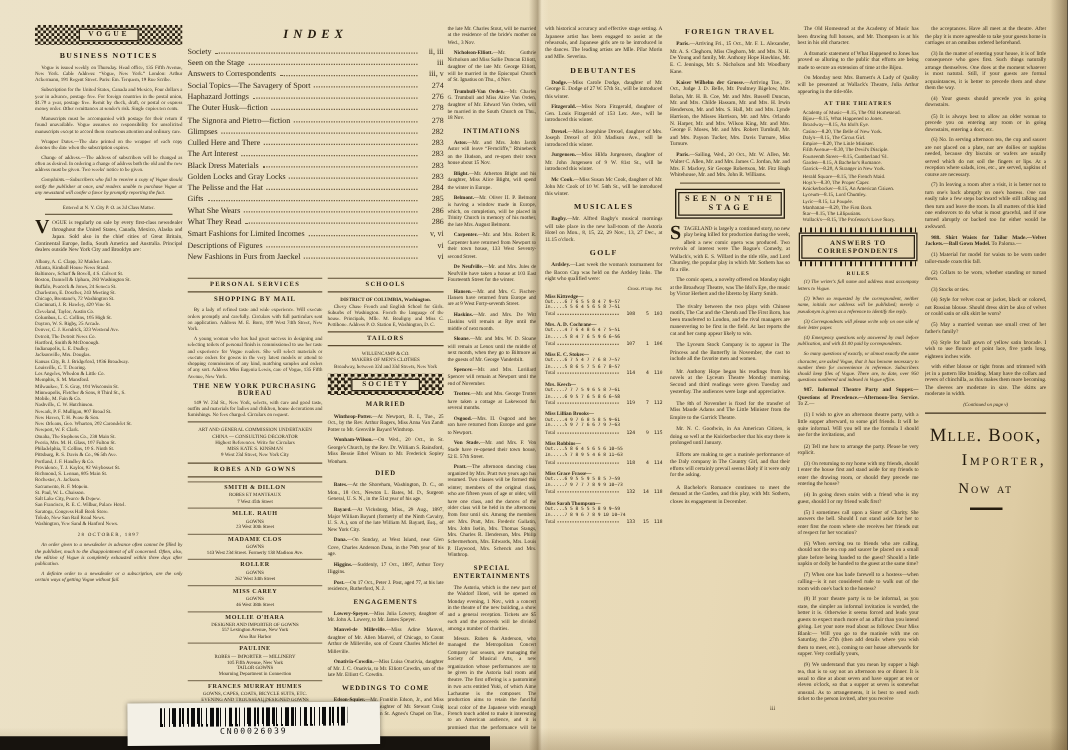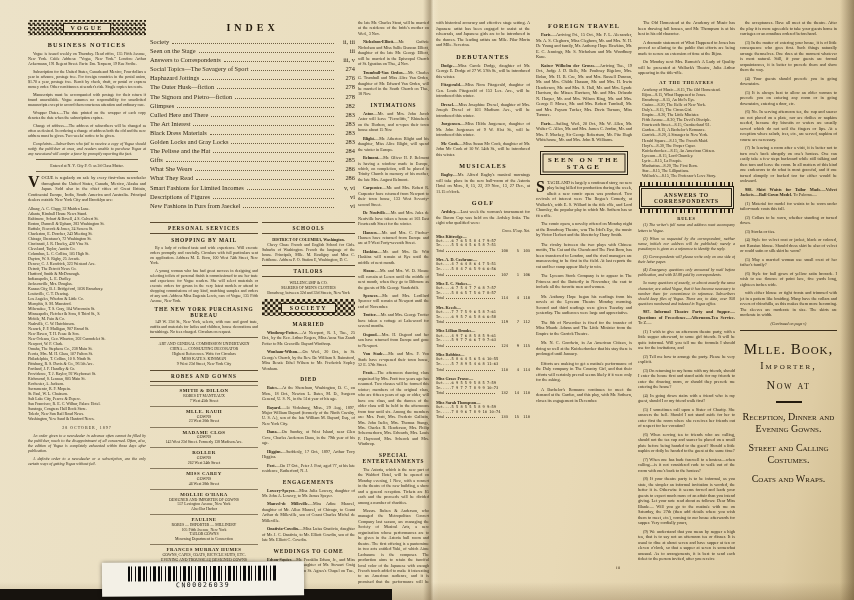--- a/index.html
+++ b/index.html
@@ -30,21 +30,21 @@
     background:repeating-conic-gradient(#2a2112 0% 25%,rgba(0,0,0,0) 0% 50%) 0 0/5.4px 5.4px;}
   .sband span{background:#eadfc2;border:1px solid #2a2112;color:#2a2112;font-size:5.8px;font-weight:bold;
     letter-spacing:1.6px;padding:1px 8px;}
   .orn{height:4px;margin:1px 2px;
     background:repeating-linear-gradient(90deg,#2a2112 0 2px,rgba(0,0,0,0) 2px 4px,#2a2112 4px 5px,rgba(0,0,0,0) 5px 8px);}
   .abox{border:1px solid #2a2112;box-shadow:0 0 0 1px #eadfc2,0 0 0 2px #2a2112;margin:2px 3px;
     text-align:center;font-size:5.6px;font-weight:bold;letter-spacing:.8px;padding:2.5px 0;color:#241b0e;}
   .seenbox{border:1px solid #2a2112;box-shadow:inset 0 0 0 1.5px #eadfc2,inset 0 0 0 2.5px #2a2112;
     margin:4px 4px 5px;padding:4px 0;text-align:center;font-size:6.8px;font-weight:bold;letter-spacing:2.4px;color:#241b0e;}
   
-  .idx-title{text-align:center;font-size:10px;letter-spacing:4px;font-weight:bold;margin-bottom:4px;color:#241b0e;}
+  .idx-title{text-align:center;font-size:10px;letter-spacing:4px;font-weight:bold;margin-bottom:4px;color:#241b0e;font-style:italic;}
   .idx-row{display:flex;align-items:baseline;font-size:6.4px;line-height:1.42;}
   .idx-lead{flex:1;border-bottom:1px dotted rgba(80,62,34,.8);margin:0 3px 1.5px;}
   .idx-pg{min-width:18px;text-align:right;}
   
   .listing{border-top:1px solid rgba(70,55,30,.6);text-align:center;padding:2px 0 2.5px;font-size:3.9px;line-height:1.2;}
   .listing .nm{font-size:4.9px;font-weight:bold;letter-spacing:.5px;}
   .listing div{text-indent:0;}
   
   .e b{font-weight:bold;}
   
@@ -54,21 +54,21 @@
   .gnums{font-family:"DejaVu Sans Mono",monospace;font-size:3.7px;white-space:nowrap;overflow:hidden;}
   .gtotal{display:flex;align-items:baseline;}
   .gl{flex:1;border-bottom:1px dotted rgba(80,62,34,.8);margin:0 2px 1px;}
   .gv{width:11px;text-align:right;font-family:"DejaVu Sans Mono",monospace;font-size:3.8px;}
   
   .rules-t{font-size:4px;line-height:1.28;font-style:italic;}
   .qhead b{font-weight:bold;}
   
   .ad{text-align:center;border-top:1px solid #3c2f1c;margin-top:4px;padding-top:10px;color:#241b0e;}
   .ad .l1{font-size:15px;letter-spacing:1px;font-variant:small-caps;}
-  .ad .l2{font-size:10px;letter-spacing:2px;font-variant:small-caps;margin-top:2px;}
+  .ad .l2{font-size:13px;letter-spacing:2px;font-variant:small-caps;margin-top:2px;text-align:right;}
   .ad .l3{font-size:12px;letter-spacing:1.5px;font-variant:small-caps;margin-top:7px;}
   .ad .l4{font-size:13px;letter-spacing:.5px;font-variant:small-caps;margin-top:3px;}
   .ad .div{width:26px;border-top:2px solid #241b0e;margin:8px auto;}
   .ad .g{font-size:10px;margin-top:6px;line-height:1.25;font-variant:small-caps;}
   
   .fold{position:absolute;left:423px;top:0;width:16px;height:600px;
     background:linear-gradient(90deg,rgba(0,0,0,0),rgba(88,68,38,.38) 45%,rgba(255,250,235,.2) 65%,rgba(0,0,0,0));}
   .edge-r{position:absolute;right:0;top:0;width:14px;height:600px;
     background:linear-gradient(90deg,rgba(0,0,0,0),rgba(92,72,42,.55));}
   .edge-b{position:absolute;left:0;bottom:0;width:854px;height:18px;
@@ -687,26 +687,20 @@
         <p class="body-t">(5) May a married woman use small crest of her father's family?</p>
         <p class="body-t">(6) Style for ball gown of yellow satin brocade. I wish to use flounce of point lace, five yards long, eighteen inches wide.</p>
       </div>
     <p class="body-t">with either blouse or tight fronts and trimmed with jet in a pattern like braiding. Many have the collars and revers of chinchilla, as this makes them more becoming. The sleeves are moderate in size. The skirts are moderate in width.</p>
     <p class="fine it ctr">(Continued on page v)</p>
     <div class="ad">
       <div class="l1">Mlle. Book,</div>
       <div class="l2">Importer,</div>
       <div class="l3">Now at</div>
       <div class="div"></div>
-      <div>
-
-      <div class="g">Reception, Dinner and Evening Gowns.</div>
-          <div class="g">Street and Calling Costumes.</div>
-          <div class="g">Coats and Wraps.</div>
-        </div>
     </div>
   </div>
 
   <div class="fold"></div>
   <div class="edge-r"></div>
   <div class="edge-b"></div>
   <div class="strip"></div>
   <div class="pgnum" style="left:210px;top:560px">ii</div>
   <div class="pgnum" style="left:616px;top:565px">iii</div>
   <div class="sticker">

